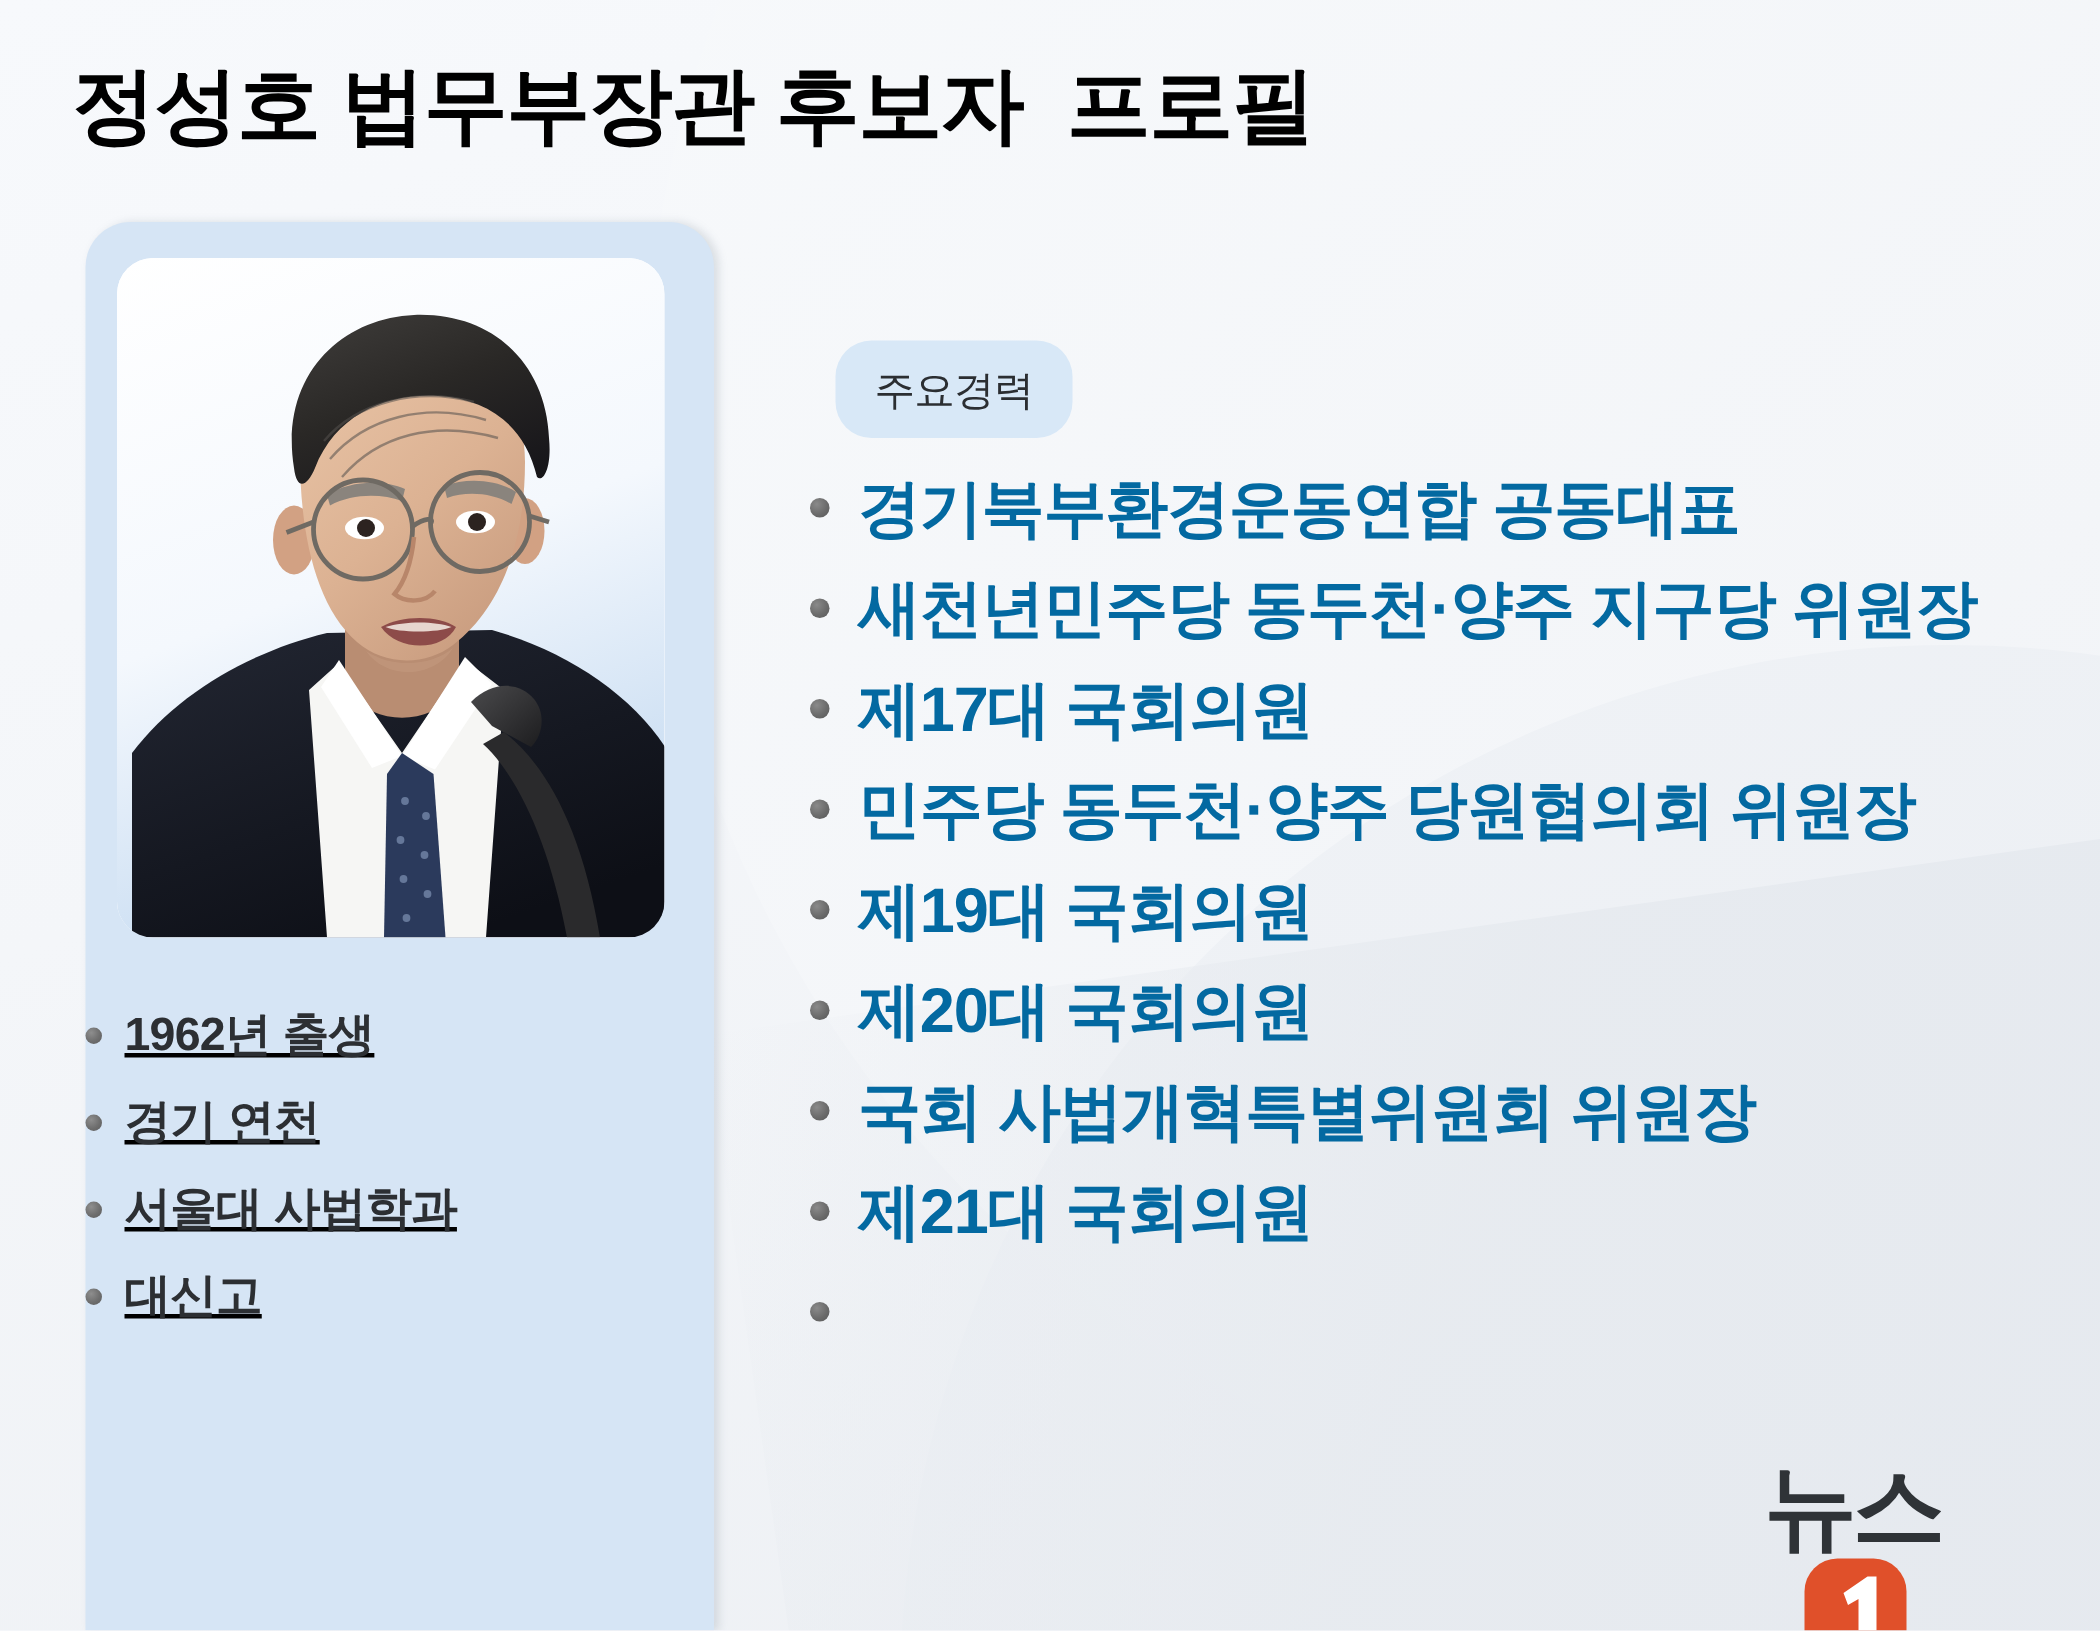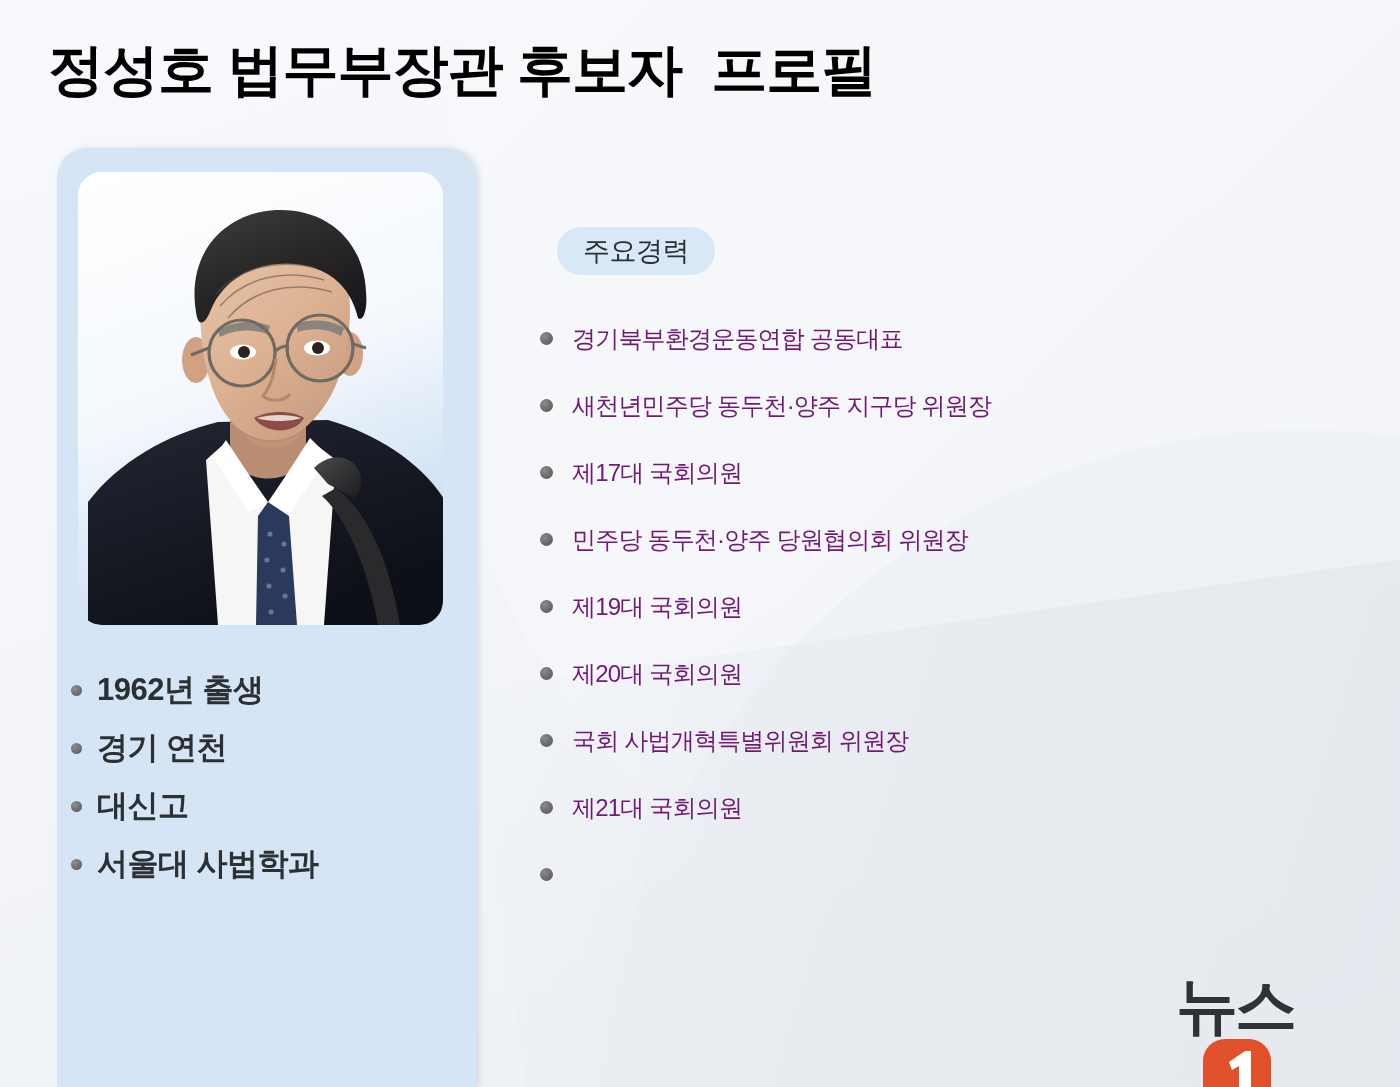--- a/index.html
+++ b/index.html
@@ -92,23 +92,24 @@
     height: 453px;
     border-radius: 24px;
     overflow: hidden;
     background: #ffffff;
   }
   .photo-svg { display: block; }
 
   
   .profile-bullets {
     position: absolute;
-    left: 14px;
+    left: 0;
     top: 513px;
     width: 400px;
+    text-decoration: underline;
   }
   .p-bullet-row {
     display: flex;
     align-items: center;
     height: 58px;
   }
   .p-dot {
     width: 11px;
     height: 11px;
     border-radius: 50%;
@@ -122,21 +123,21 @@
     color: #2c2f33;
     letter-spacing: -0.5px;
     white-space: pre;
   }
 
   
   .career-badge {
     position: absolute;
     left: 557px;
     top: 227px;
-    height: 48px;
+    height: 65px;
     padding: 0 26px;
     display: flex;
     align-items: center;
     justify-content: center;
     border-radius: 24px;
     background: #d8e8f7;
   }
   .career-badge-label {
     font-size: 27px;
     font-weight: 500;
@@ -158,23 +159,23 @@
   }
   .c-dot {
     width: 13px;
     height: 13px;
     border-radius: 50%;
     background: radial-gradient(circle at 35% 32%, #8a8a8a 0%, #6b6b6b 55%, #585858 100%);
     flex: 0 0 auto;
     margin-right: 19px;
   }
   .c-text {
-    font-size: 24px;
-    font-weight: 400;
-    color: #701a75;
+    font-size: 42px;
+    font-weight: 700;
+    color: #0369a1;
     letter-spacing: -0.8px;
     white-space: pre;
   }
 
   
   .logo {
     position: absolute;
     left: 1176px;
     top: 975px;
     display: flex;
@@ -317,25 +318,25 @@
       <div class="p-bullet-row">
         <span class="p-dot"></span>
         <span class="p-text">1962년 출생</span>
       </div>
       <div class="p-bullet-row">
         <span class="p-dot"></span>
         <span class="p-text">경기 연천</span>
       </div>
       <div class="p-bullet-row">
         <span class="p-dot"></span>
-        <span class="p-text">대신고</span>
+        <span class="p-text">서울대 사법학과</span>
       </div>
       <div class="p-bullet-row">
         <span class="p-dot"></span>
-        <span class="p-text">서울대 사법학과</span>
+        <span class="p-text">대신고</span>
       </div>
     </div>
   </div>
 
   <div class="career-badge">
     <span class="career-badge-label">주요경력</span>
   </div>
 
   <div class="career-list">
     <div class="c-row">

